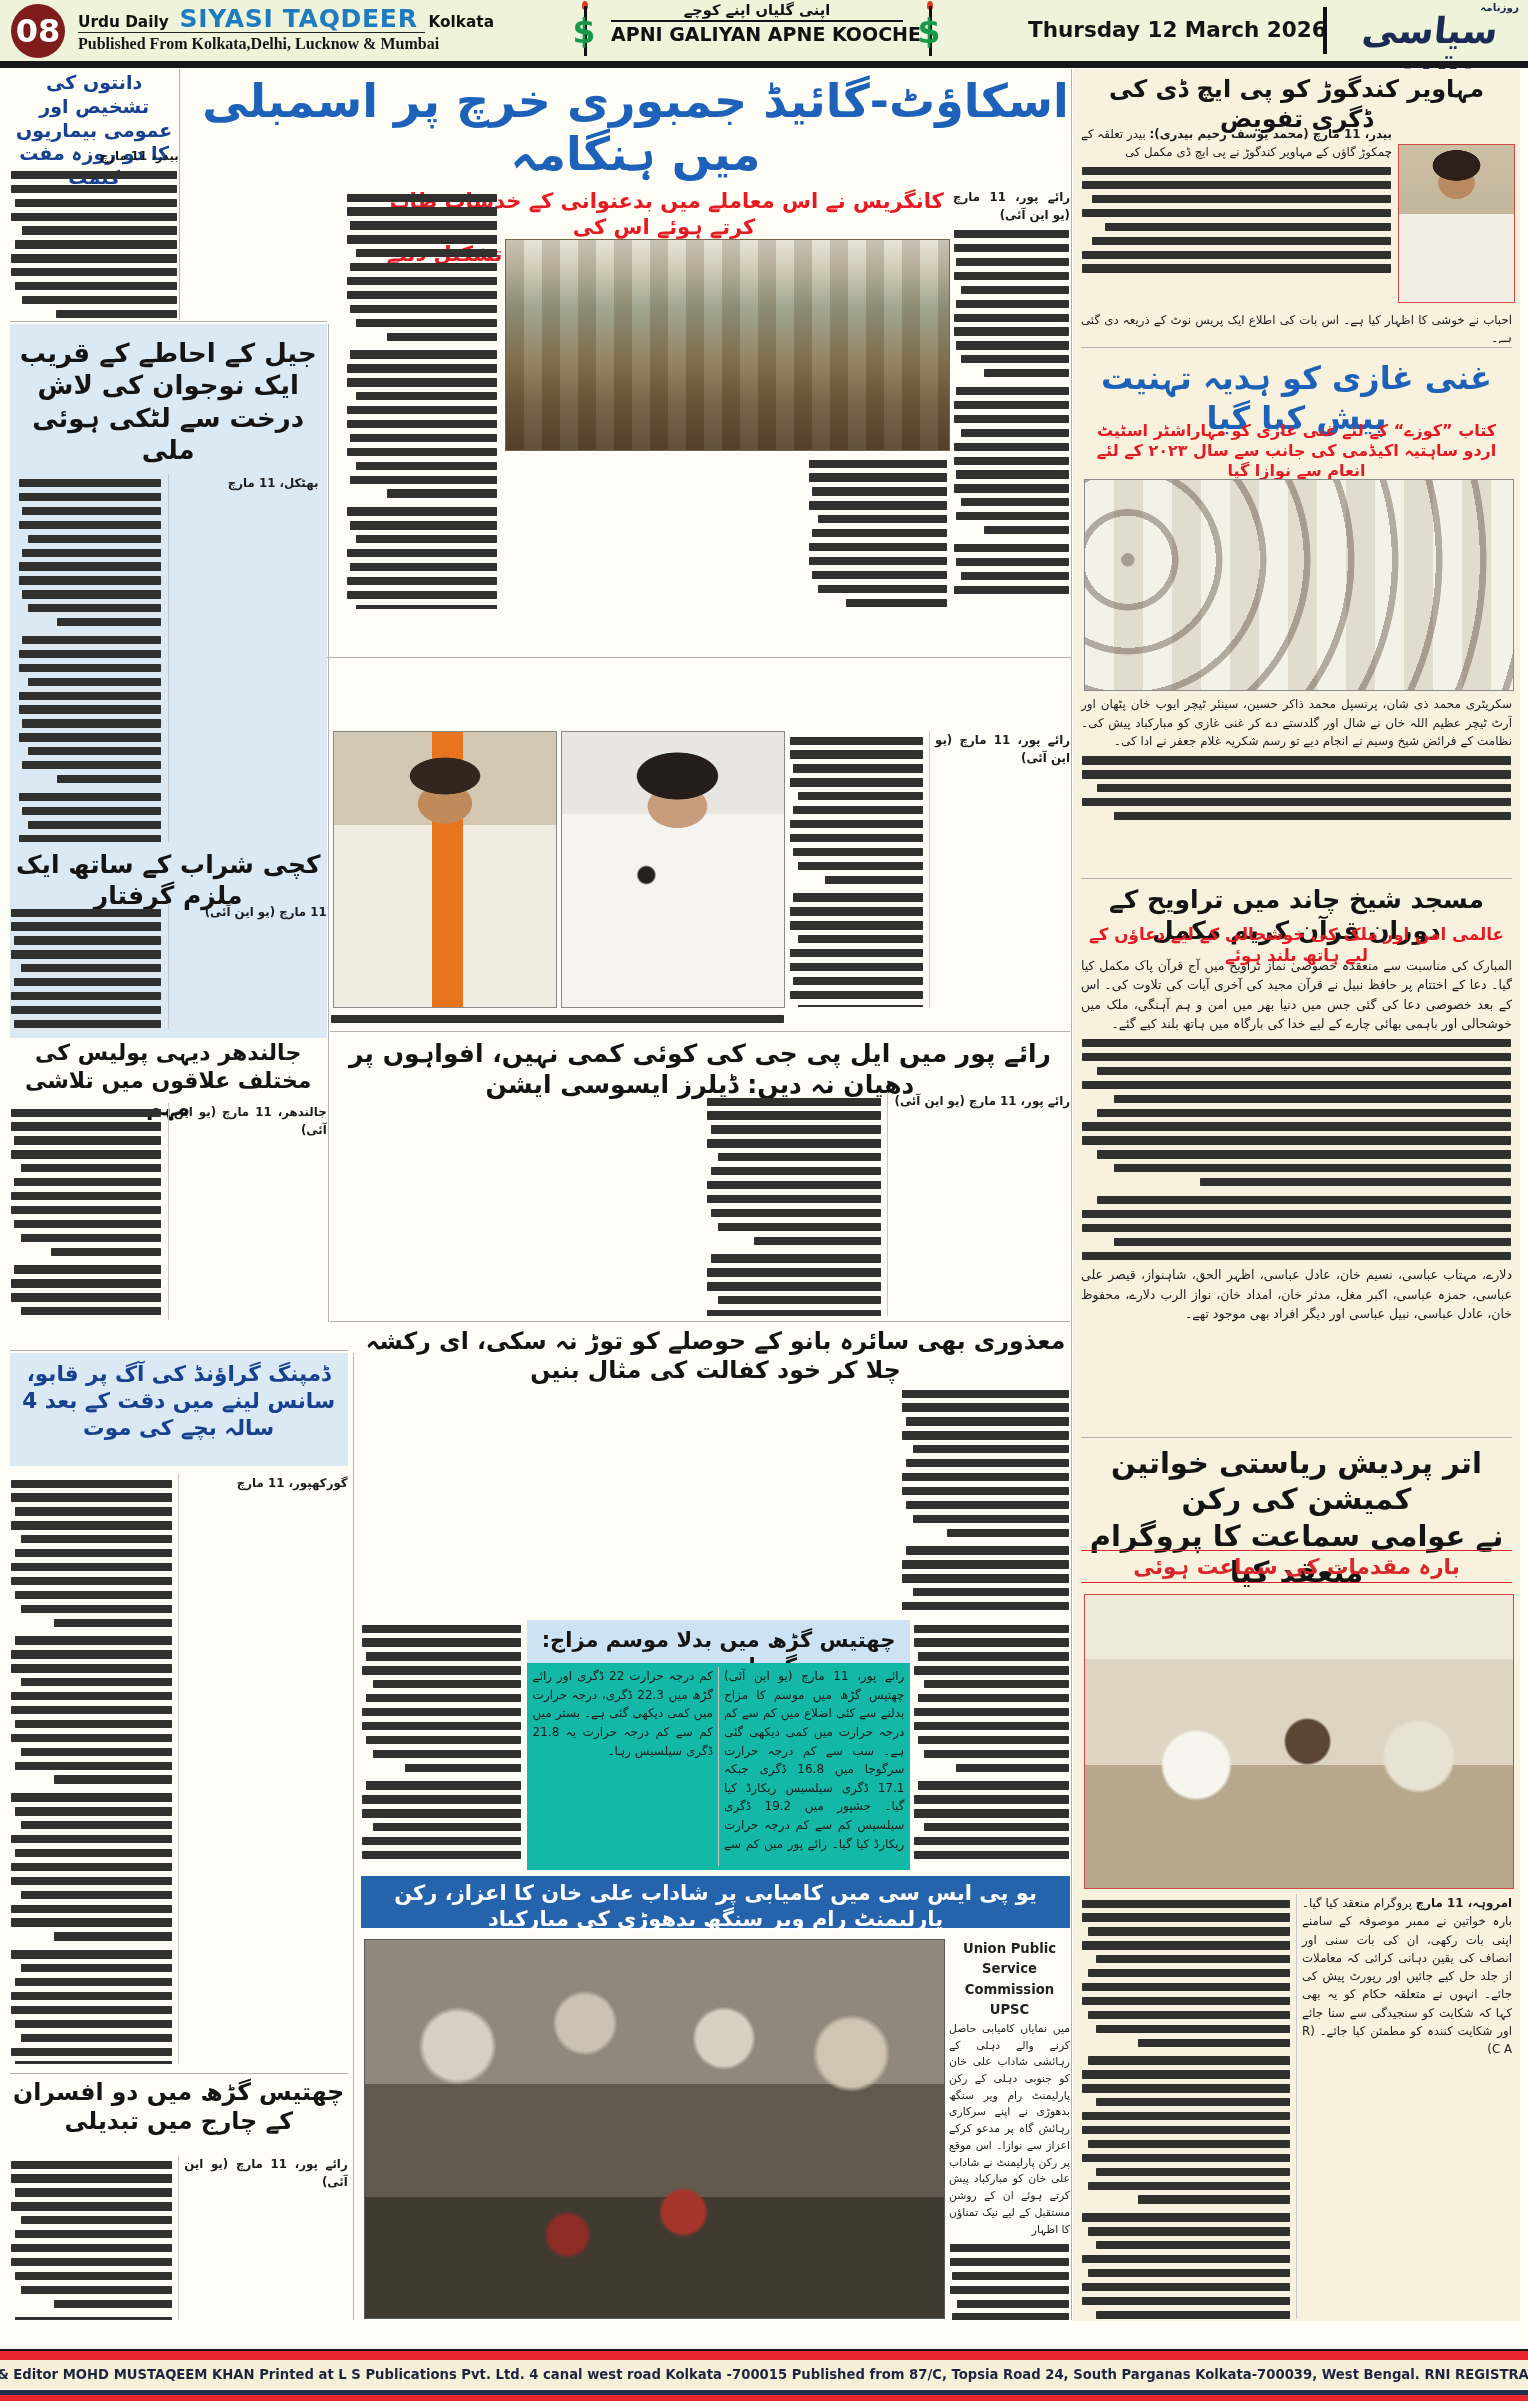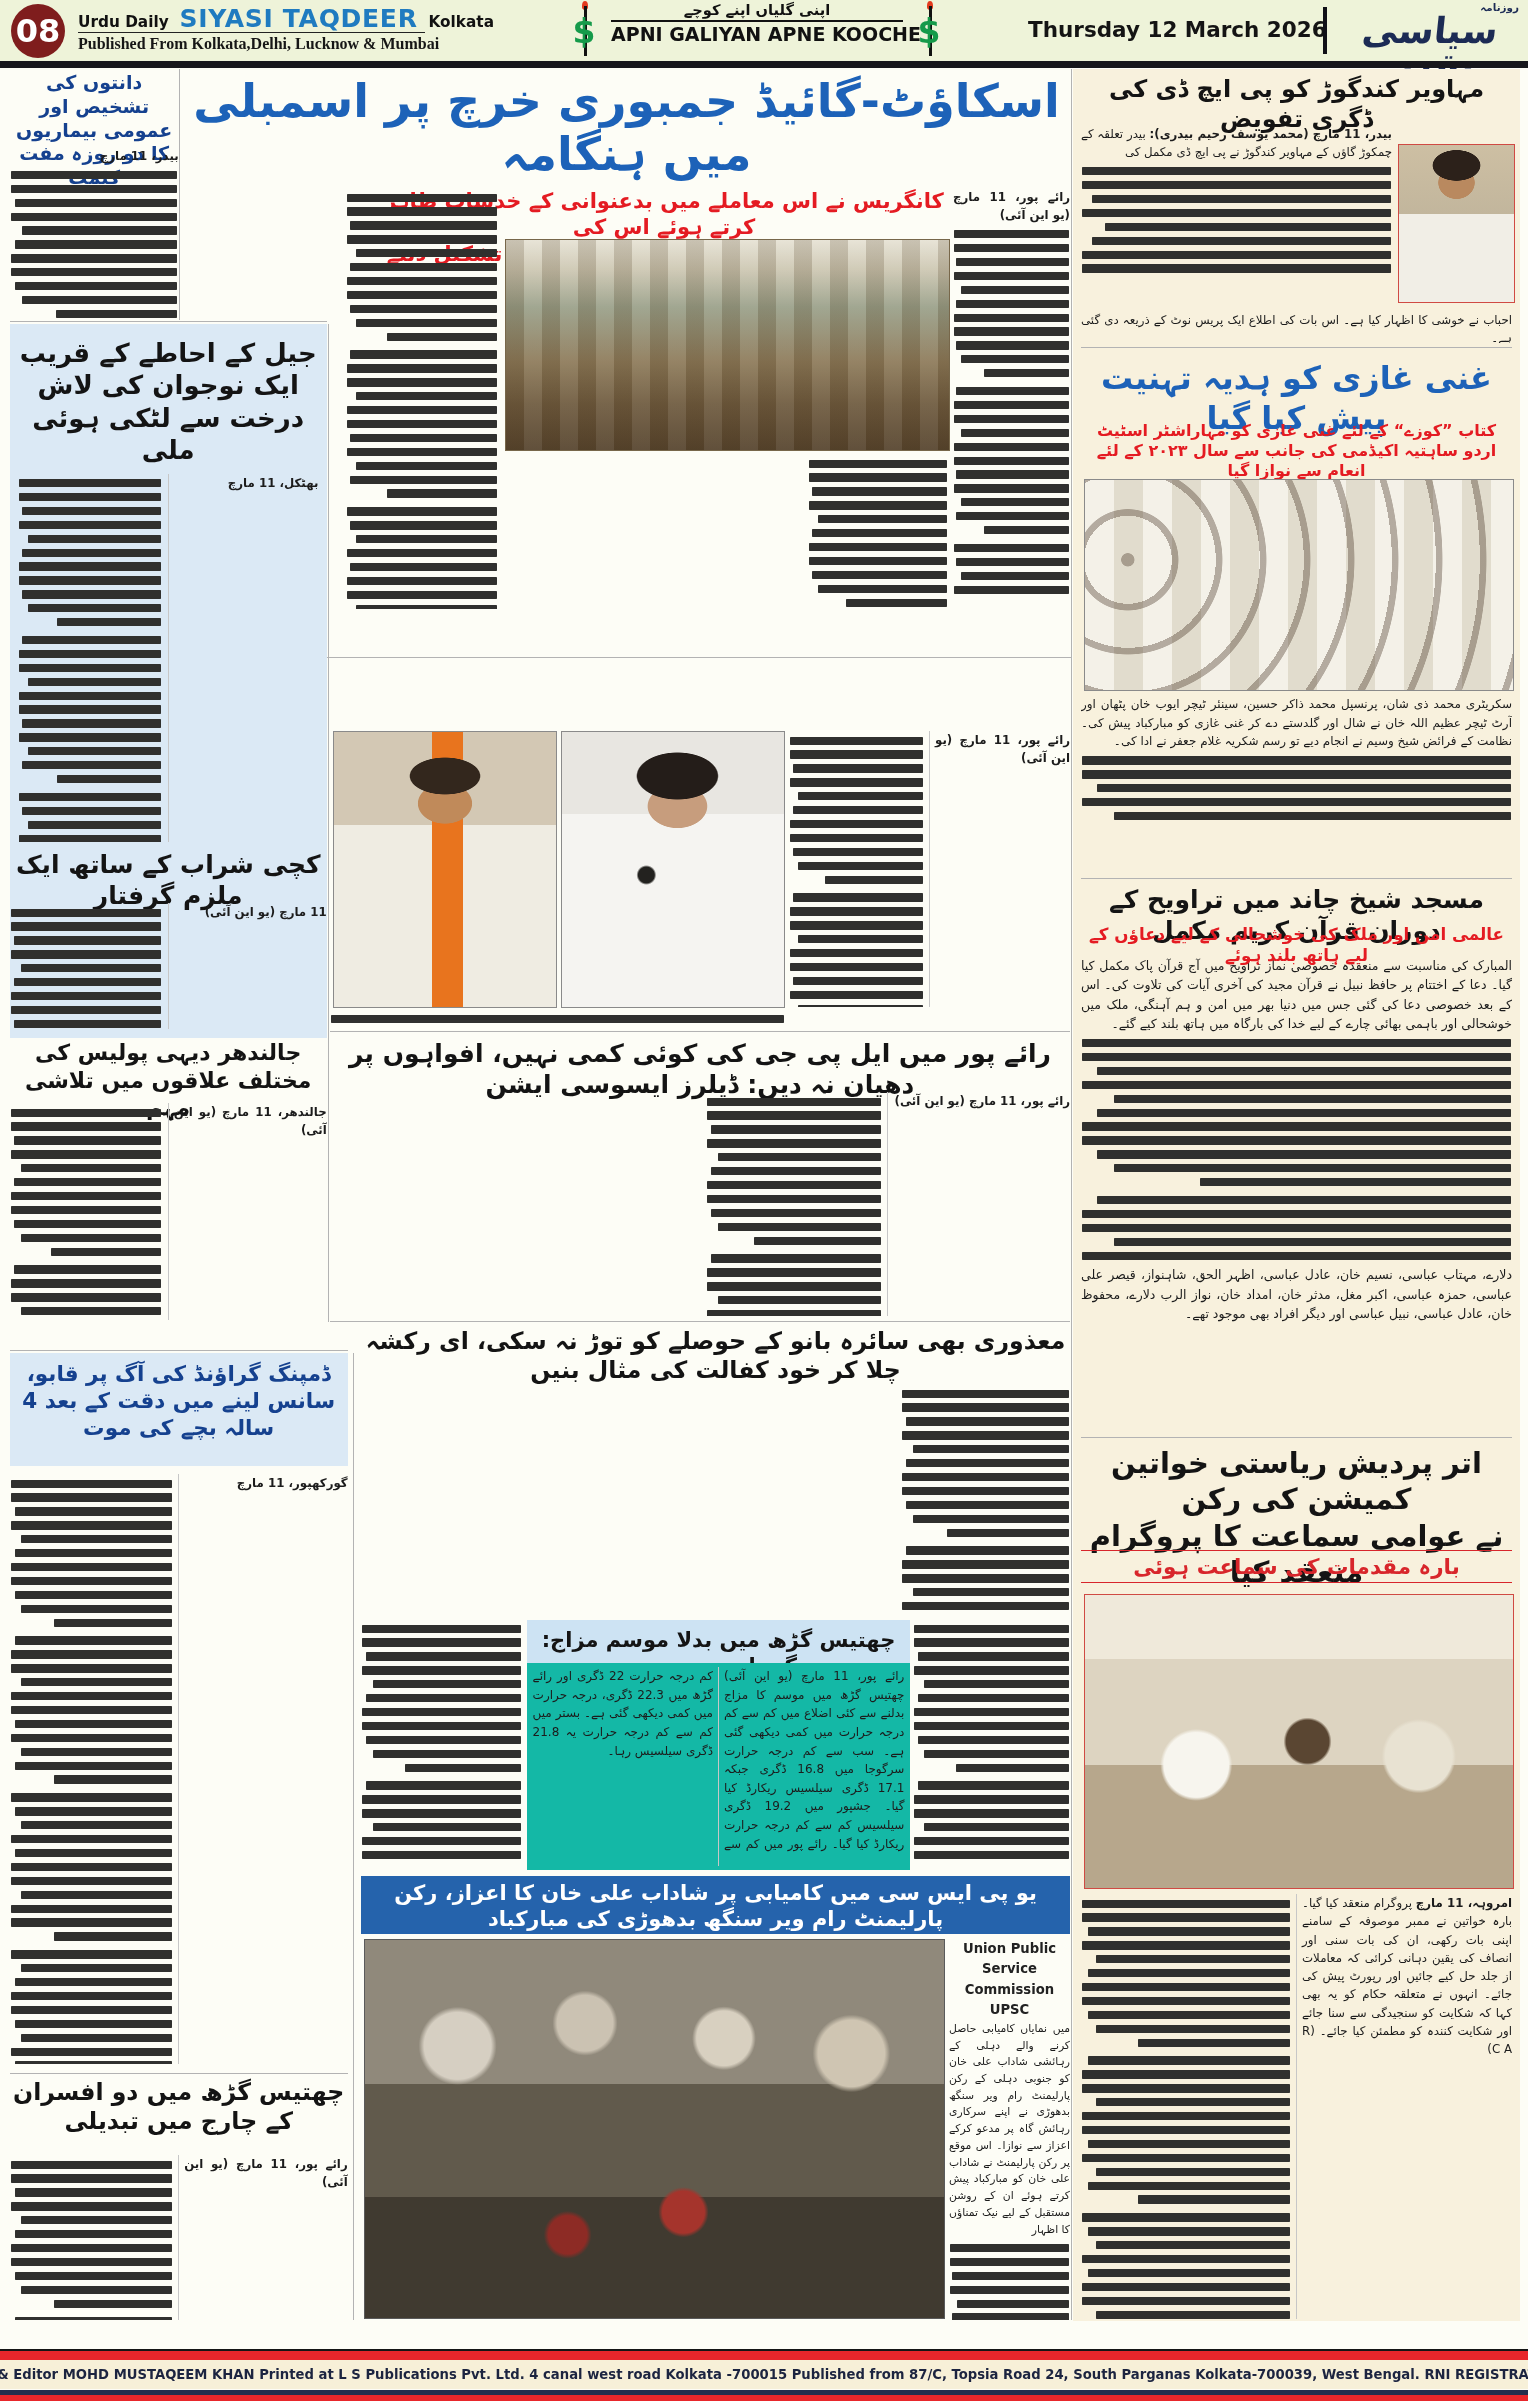--- a/index.html
+++ b/index.html
@@ -318,21 +318,21 @@
         <div class="ln"></div>
         <div class="ln"></div>
         <div class="ln"></div>
         <div class="ln"></div>
         <div class="ln"></div>
         <div class="ln"></div>
         <div class="ln"></div>
       </div>
   </div>
 
-  <div class="abs hl hl-blue ur" style="left:182px;top:75px;width:889px;font-size:46px;line-height:1.15;">اسکاؤٹ-گائیڈ جمبوری خرچ پر اسمبلی میں ہنگامہ</div>
+  <div class="abs hl hl-blue ur" style="left:191px;top:75px;width:889px;font-size:46px;line-height:1.15;">اسکاؤٹ-گائیڈ جمبوری خرچ پر اسمبلی میں ہنگامہ</div>
   <div class="abs hl hl-red ur" style="left:379px;top:188px;width:570px;font-size:21px;">
     <div>کانگریس نے اس معاملے میں بدعنوانی کے خدشات ظاہر کرتے ہوئے اس کی</div>
     <div>جانچ کے لیے اراکین اسمبلی کی ایک کمیٹی تشکیل دینے کا مطالبہ بھی کیا</div>
   </div>
   <div class="abs bd ur" style="left:953px;top:188px;width:117px;height:421px;">
     <span class="dl">رائے پور، 11 مارچ (یو این آئی)</span>
     <div class="fill">
         <div class="ln"></div>
         <div class="ln"></div>
         <div class="ln"></div>
@@ -530,21 +530,21 @@
         <div class="ln"></div>
         <div class="ln"></div>
       </div>
   </div>
 
   <div class="abs wband" style="left:527px;top:1620px;width:383px;height:43px;">
     <div class="hl hl-black ur" style="padding-top:7px;font-size:21px;">چھتیس گڑھ میں بدلا موسم مزاج: سرگوجا سب سے سرد</div>
   </div>
   <div class="abs wbody bd cols2 ur" style="left:527px;top:1663px;width:383px;height:207px;padding:4.2px 5.6px;box-sizing:border-box;font-size:12px;">رائے پور، 11 مارچ (یو این آئی) چھتیس گڑھ میں موسم کا مزاج بدلنے سے کئی اضلاع میں کم سے کم درجہ حرارت میں کمی دیکھی گئی ہے۔ سب سے کم درجہ حرارت سرگوجا میں 16.8 ڈگری جبکہ 17.1 ڈگری سیلسیس ریکارڈ کیا گیا۔ جشپور میں 19.2 ڈگری سیلسیس کم سے کم درجہ حرارت ریکارڈ کیا گیا۔ رائے پور میں کم سے کم درجہ حرارت 22 ڈگری اور رائے گڑھ میں 22.3 ڈگری، درجہ حرارت میں کمی دیکھی گئی ہے۔ بستر میں کم سے کم درجہ حرارت یہ 21.8 ڈگری سیلسیس رہا۔</div>
 
-  <div class="abs blueband" style="left:361px;top:1876px;width:709px;height:58px;">
+  <div class="abs blueband" style="left:361px;top:1876px;width:709px;height:52px;">
     <div class="hl hl-white ur" style="padding:4.2px 9.7px 0;font-size:21px;">یو پی ایس سی میں کامیابی پر شاداب علی خان کا اعزاز، رکن پارلیمنٹ رام ویر سنگھ بدھوڑی کی مبارکباد</div>
   </div>
   <div class="abs photo ph-table" style="left:364px;top:1939px;width:579px;height:378px;"></div>
   <div class="abs bd ur" style="left:949px;top:1939px;width:121px;height:381px;font-size:10.8px;">
     <div class="en" style="font-size:13.2px;">Union Public</div>
     <div class="en" style="font-size:13.2px;">Service Commission</div>
     <div class="en" style="font-size:13.2px;">UPSC</div>
     <span>میں نمایاں کامیابی حاصل کرنے والے دہلی کے رہائشی شاداب علی خان کو جنوبی دہلی کے رکن پارلیمنٹ رام ویر سنگھ بدھوڑی نے اپنے سرکاری رہائش گاہ پر مدعو کرکے اعزاز سے نوازا۔ اس موقع پر رکن پارلیمنٹ نے شاداب علی خان کو مبارکباد پیش کرتے ہوئے ان کے روشن مستقبل کے لیے نیک تمناؤں کا اظہار</span>
     <div class="fill">
         <div class="ln"></div>

